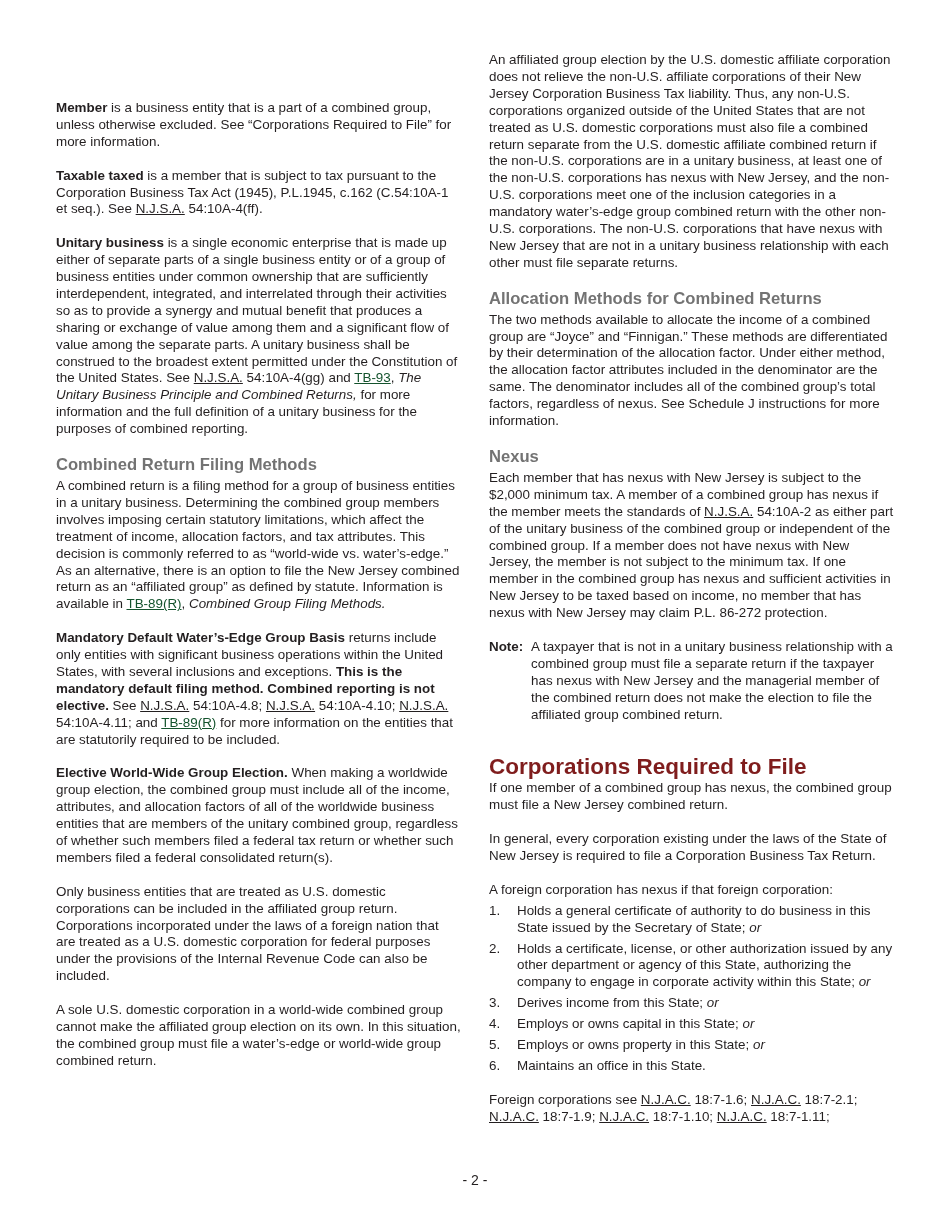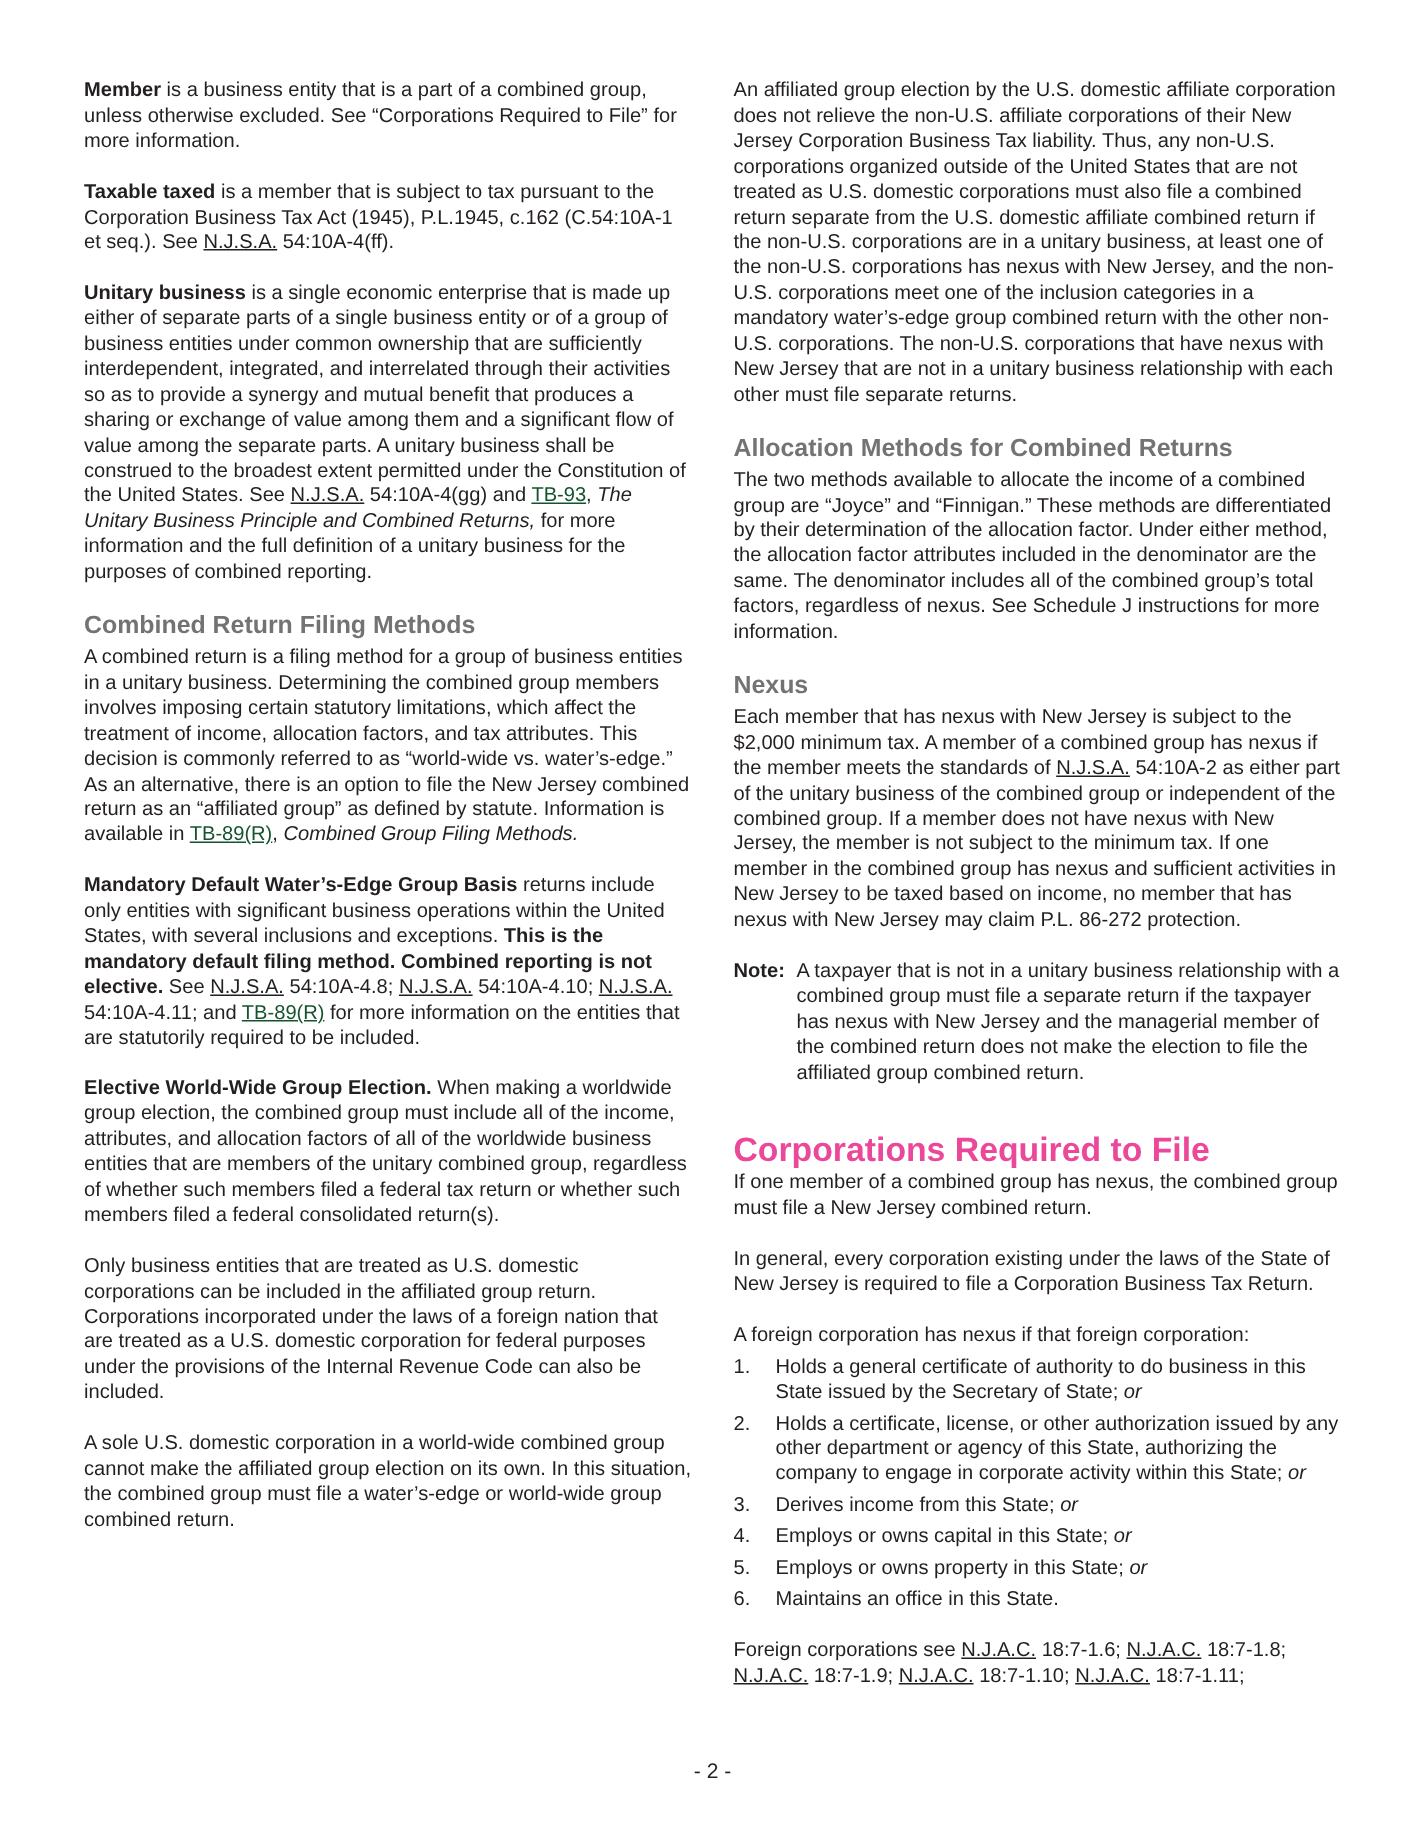--- a/index.html
+++ b/index.html
@@ -1,27 +1,27 @@
 <!DOCTYPE html>
 <html><head>
 <meta charset="utf-8">
 <style>
   html, body { margin:0; padding:0; background:#ffffff; }
   body { width:950px; height:1230px; position:relative; overflow:hidden;
          font-family:"Liberation Sans", sans-serif; color:#231f20; font-size:13.4px; line-height:16.9px; }
   .col { position:absolute; top:52px; width:405px; }
-  .col.left { left:56px; }
+  .col.left { left:56px;margin-top:48px; }
   .col.right { left:489px; width:406px; }
   p { margin:0 0 16.9px 0; }
   b { font-weight:bold; }
   .u { text-decoration:underline; }
   a { color:#14532d; text-decoration:underline; }
   i { font-style:italic; }
   h2 { font-size:16.6px; font-weight:bold; margin:0 0 3px 0; line-height:20px; color:#737373; }
-  h1 { font-size:22.5px; font-weight:bold; margin:0; line-height:26px; color:#ec4899; }
+  h1 { font-size:22.5px; font-weight:bold; margin:0; line-height:26px; color:#7f1d1d; }
   .note { display:flex; margin:0 0 16.9px 0; }
   .note .lbl { font-weight:bold; width:42px; flex:none; }
   .note .txt { flex:1; }
   ol { list-style:none; margin:0 0 16.9px 0; padding:0; }
   ol li { display:flex; margin-bottom:4px; }
   ol li .n { width:28px; flex:none; }
   ol li .t { flex:1; }
   .footer { position:absolute; left:0; width:950px; text-align:center; font-size:14px; line-height:18px; }
 </style>
 </head>
@@ -87,17 +87,17 @@
     <li>
         <span class="n">5.</span>
         <span class="t"><span>Employs or owns property in this State; </span><i>or</i></span>
       </li>
     <li>
         <span class="n">6.</span>
         <span class="t"><span>Maintains an office in this State.</span><i></i></span>
       </li>
   </ol>
 
-  <p><span>Foreign corporations see </span><span class="u">N.J.A.C.</span><span> 18:7-1.6; </span><span class="u">N.J.A.C.</span><span> 18:7-1.8; </span><span class="u">N.J.A.C.</span><span> 18:7-1.9; </span><span class="u">N.J.A.C.</span><span> 18:7-1.10; </span><span class="u">N.J.A.C.</span><span> 18:7-1.11;</span></p>
+  <p><span>Foreign corporations see </span><span class="u">N.J.A.C.</span><span> 18:7-1.6; </span><span class="u">N.J.A.C.</span><span> 18:7-2.1; </span><span class="u">N.J.A.C.</span><span> 18:7-1.9; </span><span class="u">N.J.A.C.</span><span> 18:7-1.10; </span><span class="u">N.J.A.C.</span><span> 18:7-1.11;</span></p>
 </div>
 
 <div class="footer" style="top:1171px;">- 2 -</div>
 <div class="footer" style="top:1235px; font-size:15px;">www.nj.gov/treasury/taxation</div>
 
 </body></html>

